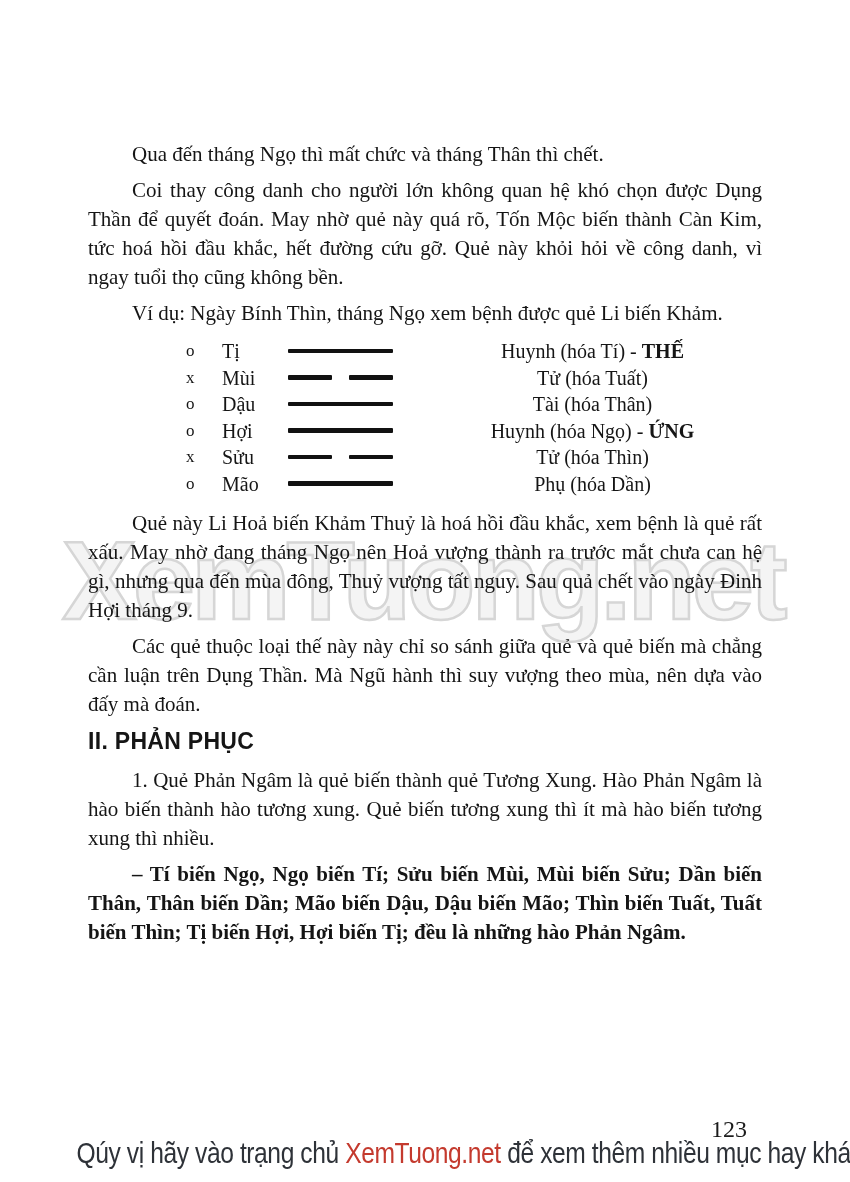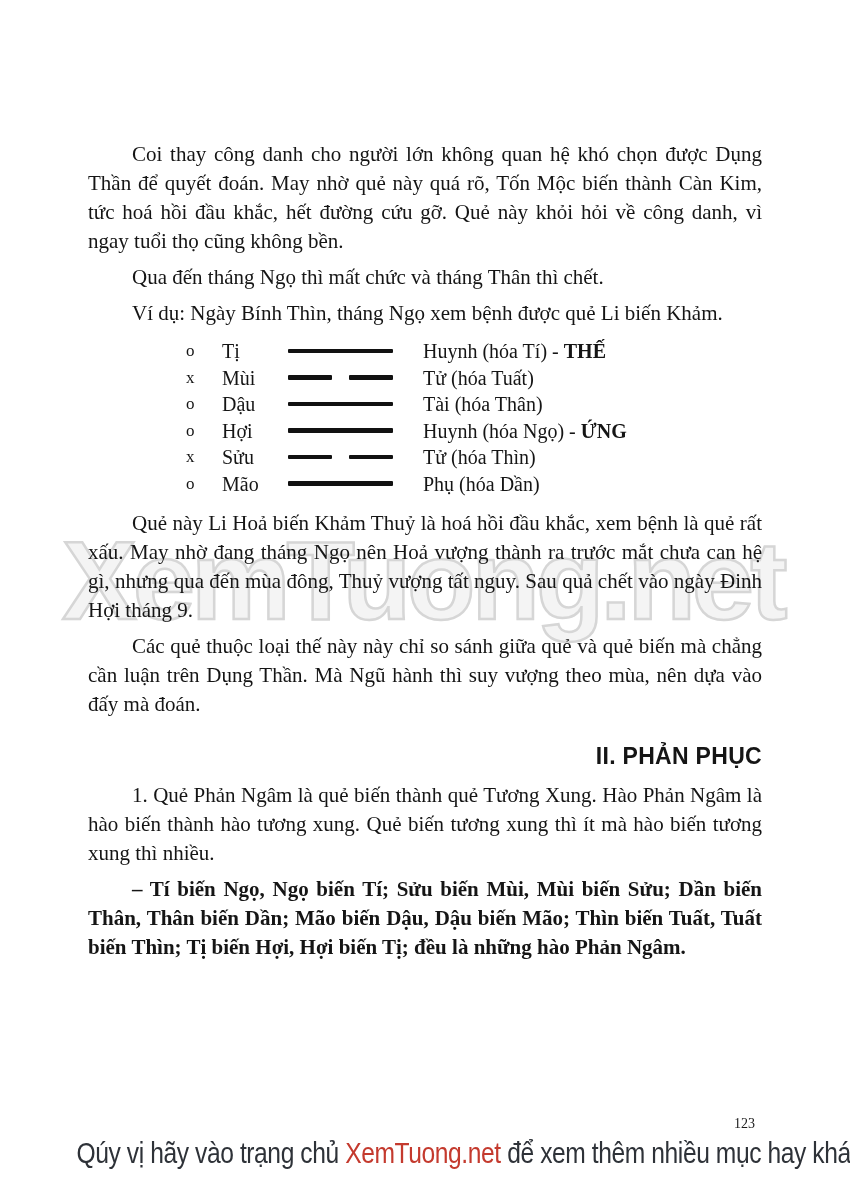--- a/index.html
+++ b/index.html
@@ -27,52 +27,52 @@
     display:grid;grid-template-columns:36px 66px 135px auto;
     align-items:center;height:26.5px;padding-left:98px;
     font-size:20px;line-height:26px;text-align:left;text-indent:0;
   }
   .hexrow .marker{font-size:17px;}
   .hexline{position:relative;height:5px;display:flex;width:105px;}
   .hexline .seg{background:#111;height:4.5px;border-radius:1px;}
   .hexline.solid .seg-a{width:105px;}
   .hexline.broken .seg-a{width:44px;margin-right:17px;}
   .hexline.broken .seg-b{width:44px;}
-  .hexlabel{white-space:nowrap;}
+  .hexlabel{white-space:nowrap;text-align:center;}
   .hexlabel .strong{font-weight:bold;}
   .section-heading{
     font-family:"Liberation Sans",sans-serif;font-weight:bold;
     font-size:23px;letter-spacing:.3px;
-    margin:23px 0 10px 0;text-indent:0;text-align:right;
+    margin:8px 0 10px 0;text-indent:0;text-align:left;
   }
   .page-number{
     position:absolute;top:1116px;left:703px;width:52px;z-index:2;
-    font-size:14px;text-align:right;color:#1b1b1b;
+    font-size:24px;text-align:center;color:#1b1b1b;
   }
   .footer{
     position:absolute;top:1136px;left:0;width:850px;z-index:2;
     text-align:center;white-space:nowrap;
     font-family:"Liberation Sans",sans-serif;font-size:30px;
     letter-spacing:-0.5px;color:#2e3238;
     transform:scaleX(0.82);transform-origin:50% 50%;
   }
   .footer .brand{color:#c43a2e;}
 </style>
 </head>
 <body>
 
 <div class="page">
 
   <div class="watermark">XemTuong.net</div>
 
   <div class="content">
 
+    <p class="para">Qua đến tháng Ngọ thì mất chức và tháng Thân thì chết.</p>
+
     <p class="para">Coi thay công danh cho người lớn không quan hệ khó chọn được Dụng Thần để quyết đoán. May nhờ quẻ này quá rõ, Tốn Mộc biến thành Càn Kim, tức hoá hồi đầu khắc, hết đường cứu gỡ. Quẻ này khỏi hỏi về công danh, vì ngay tuổi thọ cũng không bền.</p>
-
-    <p class="para">Qua đến tháng Ngọ thì mất chức và tháng Thân thì chết.</p>
 
     <p class="para">Ví dụ: Ngày Bính Thìn, tháng Ngọ xem bệnh được quẻ Li biến Khảm.</p>
 
     <div class="hexagram">
       <div class="hexrow">
         <span class="marker">o</span>
         <span class="branch">Tị</span>
         <span class="hexline solid">
             <span class="seg seg-a"></span>
           </span>

